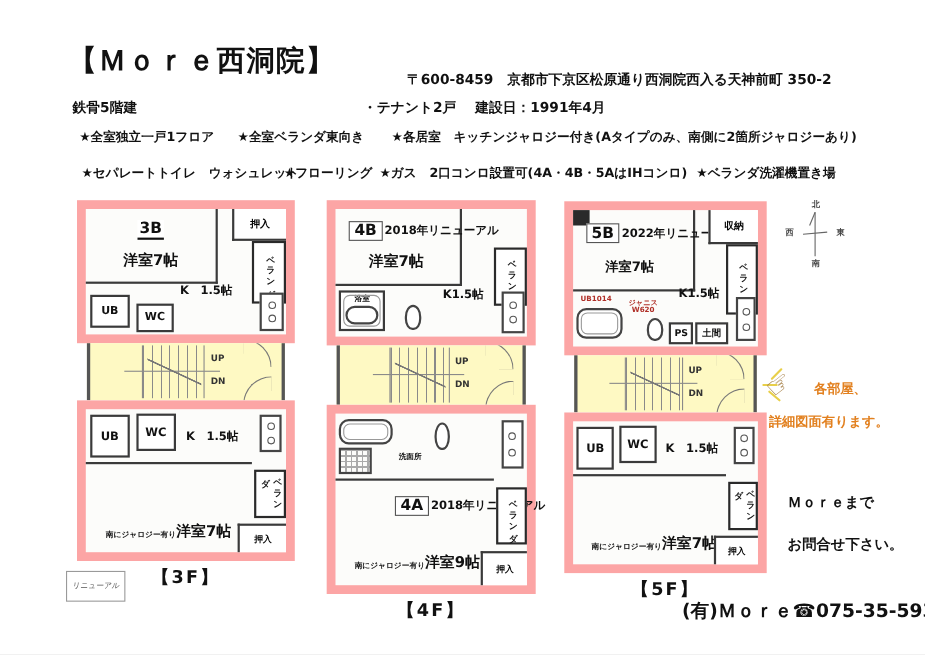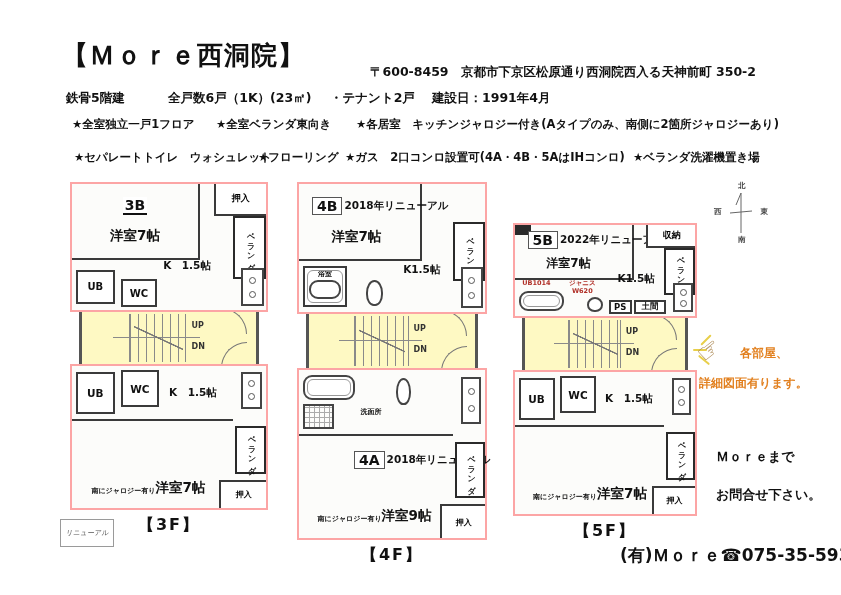--- a/index.html
+++ b/index.html
@@ -8,21 +8,21 @@
   .page { position:relative; width:841px; height:595px; background:#ffffff; overflow:hidden; margin:0 auto; }
 
   
   .title { position:absolute; left:62px; top:38px; font-size:26px; font-weight:700; letter-spacing:1px; color:#111; }
   .addr  { position:absolute; left:370px; top:64px; font-size:12.5px; font-weight:700; color:#111; }
   .spec  { position:absolute; top:90px; font-size:12.5px; font-weight:700; color:#111; }
   .feat  { position:absolute; font-size:11.5px; font-weight:700; color:#111; }
 
   
   .col { position:absolute; }
-  .unit { position:relative; border:2px solid #fca5a5; background:#fcfcfa; }
+  .unit { position:relative; border:8px solid #fca5a5; background:#fcfcfa; }
   .flabel { text-align:center; font-weight:700; font-size:16px; letter-spacing:2px; margin-top:5px; color:#111; }
 
   .mainroom { position:absolute; left:0; top:0; width:66%; height:60%;
               border-right:2px solid #3a3a3a; border-bottom:2px solid #3a3a3a;
               display:flex; flex-direction:column; justify-content:space-evenly; }
   .mainroom.center { align-items:center; }
   .mainroom.left { align-items:flex-start; padding-left:7%; }
   .idrowt { display:flex; align-items:center; }
   .uid { font-weight:700; font-size:14px; color:#111; background:#fff; }
   .uid.boxed { border:1.5px solid #555; padding:0 4px; }
@@ -98,21 +98,20 @@
   .legendbox span { font-size:7px; color:#555; transform:skewX(-8deg); }
 </style>
 </head>
 <body>
 
 <div class="page">
 
   <div class="title">【Ｍｏｒｅ西洞院】</div>
   <div class="addr">〒600-8459　京都市下京区松原通り西洞院西入る天神前町 350-2</div>
   <div class="spec" style="left:66px;">鉄骨5階建</div>
-  <div class="spec" style="left:168px;">全戸数6戸（1K）(23㎡)</div>
   <div class="spec" style="left:330px;">・テナント2戸</div>
   <div class="spec" style="left:432px;">建設日：1991年4月</div>
   <div class="feat" style="left:72px;top:117px;">★全室独立一戸1フロア</div>
   <div class="feat" style="left:216px;top:117px;">★全室ベランダ東向き</div>
   <div class="feat" style="left:356px;top:117px;">★各居室　キッチンジャロジー付き(Aタイプのみ、南側に2箇所ジャロジーあり)</div>
   <div class="feat" style="left:74px;top:150px;">★セパレートトイレ　ウォシュレット</div>
   <div class="feat" style="left:258px;top:150px;">★フローリング</div>
   <div class="feat" style="left:345px;top:150px;">★ガス　2口コンロ設置可(4A・4B・5AはIHコンロ)</div>
   <div class="feat" style="left:633px;top:150px;">★ベランダ洗濯機置き場</div>
 
@@ -236,21 +235,21 @@
           <span class="v">ベランダ</span>
         </div>
       <div class="closet-br">
           <span>押入</span>
         </div>
     </div>
     <div class="flabel">【4F】</div>
   </div>
 
   <div class="col" style="left:513px;top:183px;width:184px;">
-    <div class="unit" style="height:95px;margin-top:40px;">
+    <div class="unit" style="height:140px;">
       <div class="blksq"></div>
       <div class="mainroom left">
         <div class="idrowt">
           <span class="uid boxed">5B</span>
           <span class="renew">2022年リニューアル</span>
         </div>
         <div class="roomname" style="padding-left:18%;font-size:12px;">洋室7帖</div>
       </div>
       <div class="closet-tr">
           <span>収納</span>

